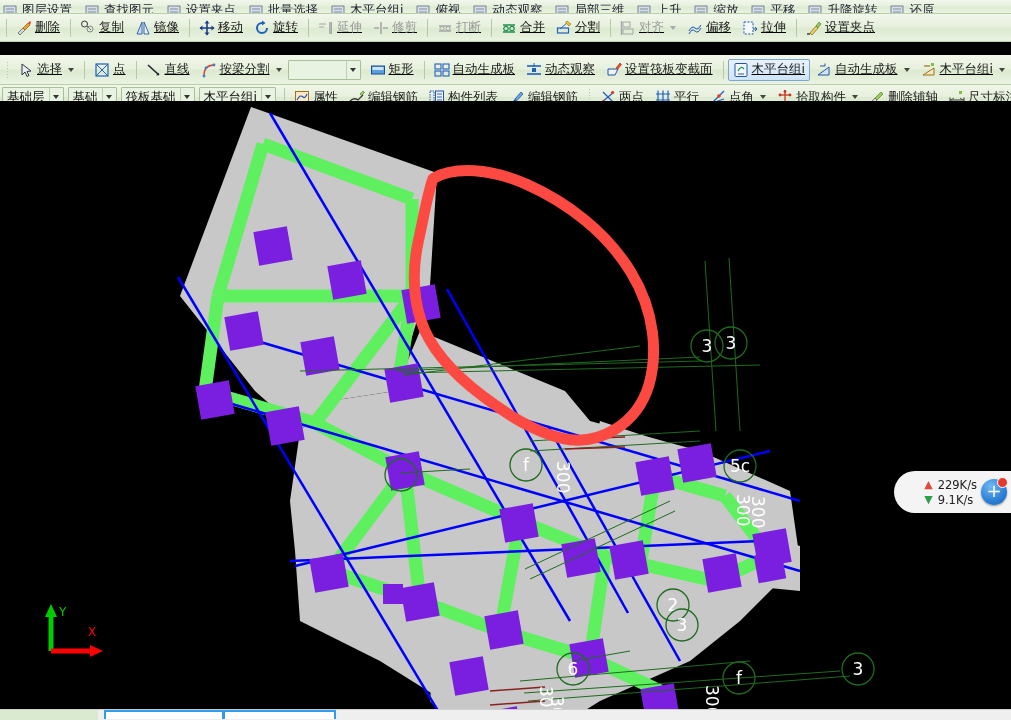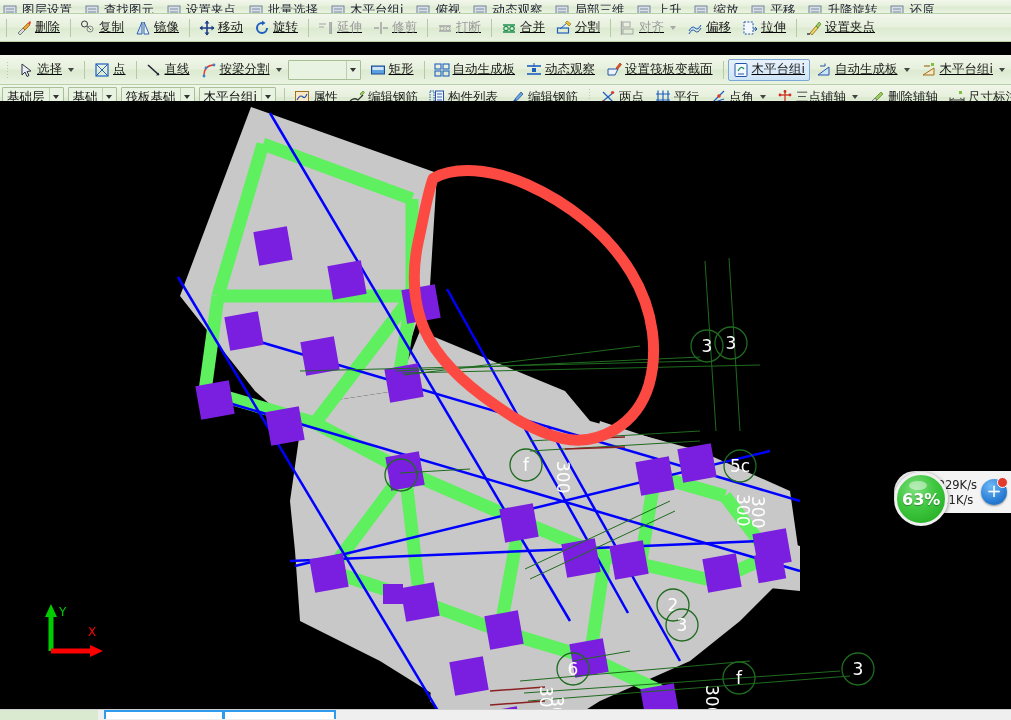--- a/index.html
+++ b/index.html
@@ -528,21 +528,21 @@
         <div class="ti">
           <span class="ic">
             <svg width="16" height="16" viewBox="0 0 16 16">
               <path d="M8 1 L8 15" stroke="#d03020" stroke-width="1.3"></path>
               <path d="M2 6 L14 6" stroke="#d03020" stroke-width="1.3"></path>
               <circle cx="8" cy="2.5" r="1.4" fill="#d03020"></circle>
               <circle cx="3" cy="6" r="1.4" fill="#d03020"></circle>
               <circle cx="13" cy="6" r="1.4" fill="#d03020"></circle>
             </svg>
           </span>
-          <span class="lbl">三点辅轴</span>
+          <span class="lbl">拾取构件</span>
           <i class="caret"></i>
         </div>
         <div class="ti">
           <span class="ic">
             <svg width="16" height="16" viewBox="0 0 16 16">
               <path d="M2 13 L6 9 L8 11 L4 15 Z" fill="#d8d8d8" stroke="#555" stroke-width=".7"></path>
               <path d="M6 9 L12 3 L14 5 L8 11 Z" fill="#9acb5a" stroke="#4a7020" stroke-width=".6"></path>
             </svg>
           </span>
           <span class="lbl">删除辅轴</span>
@@ -861,23 +861,20 @@
         <line x1="51" y1="550" x2="95" y2="550" stroke="#ff0000" stroke-width="5"></line>
         <polygon points="103,550 90,544 90,556" fill="#ff0000"></polygon>
         <text x="59" y="515" fill="#00cc00" font-size="12" font-family="DejaVu Sans, sans-serif">Y</text>
         <text x="88" y="535" fill="#ff0000" font-size="12" font-family="DejaVu Sans, sans-serif">X</text>
       </g>
     </svg>
   </div>
 
   <div id="netspeed">
     <div class="ns-body">
-      <div class="ns-ball">
-        <span>63%</span>
-      </div>
       <div class="ns-rates">
         <div class="ns-rate">
           <span class="ns-up">▲</span>
           <span>229K/s</span>
         </div>
         <div class="ns-rate">
           <span class="ns-down">▼</span>
           <span>9.1K/s</span>
         </div>
       </div>

